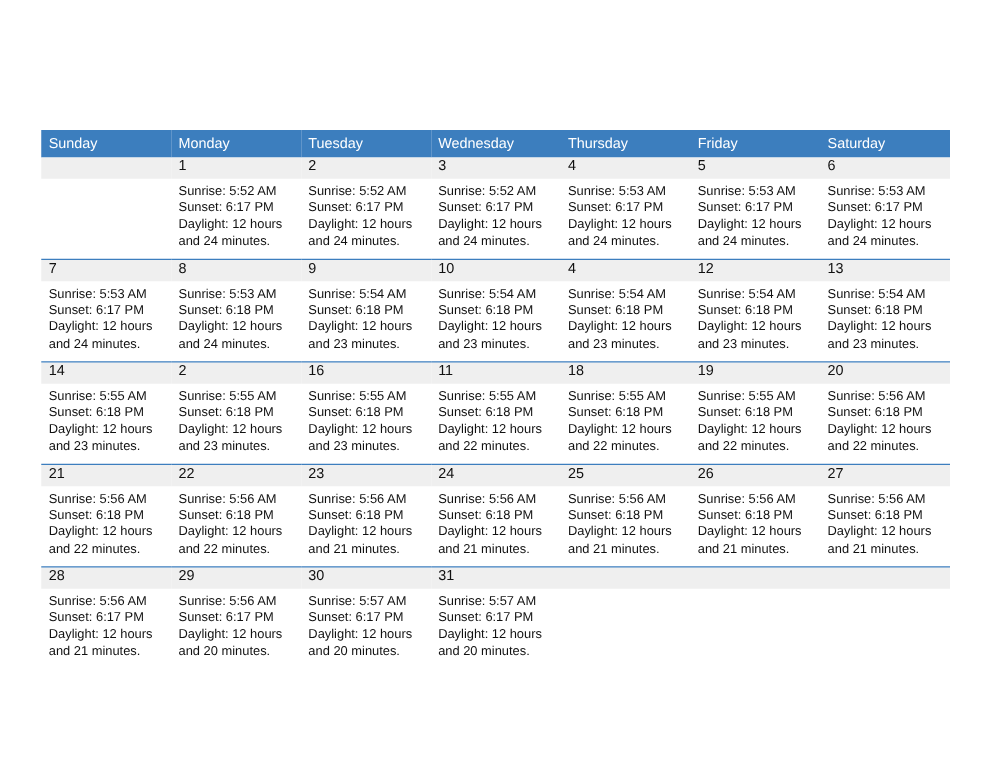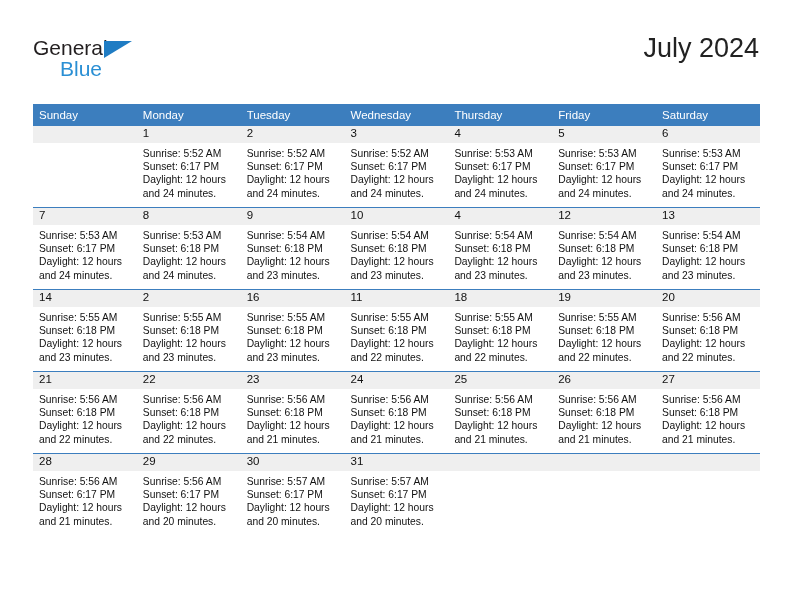--- a/index.html
+++ b/index.html
@@ -133,26 +133,20 @@
   .cell-empty .daynum-band {
     background: #efefef;
   }
 </style>
 </head>
 <body>
 
 <div class="page">
 
   <div class="header">
-    <div class="logo">
-      <span class="logo-general">General</span>
-      <span class="logo-triangle"></span>
-      <span class="logo-blue">Blue</span>
-    </div>
-    <div class="title">July 2024</div>
   </div>
 
   <div class="calendar">
     <table class="cal-table">
       <thead>
         <tr id="weekday-row">
             <th>Sunday</th>
             <th>Monday</th>
             <th>Tuesday</th>
             <th>Wednesday</th>

